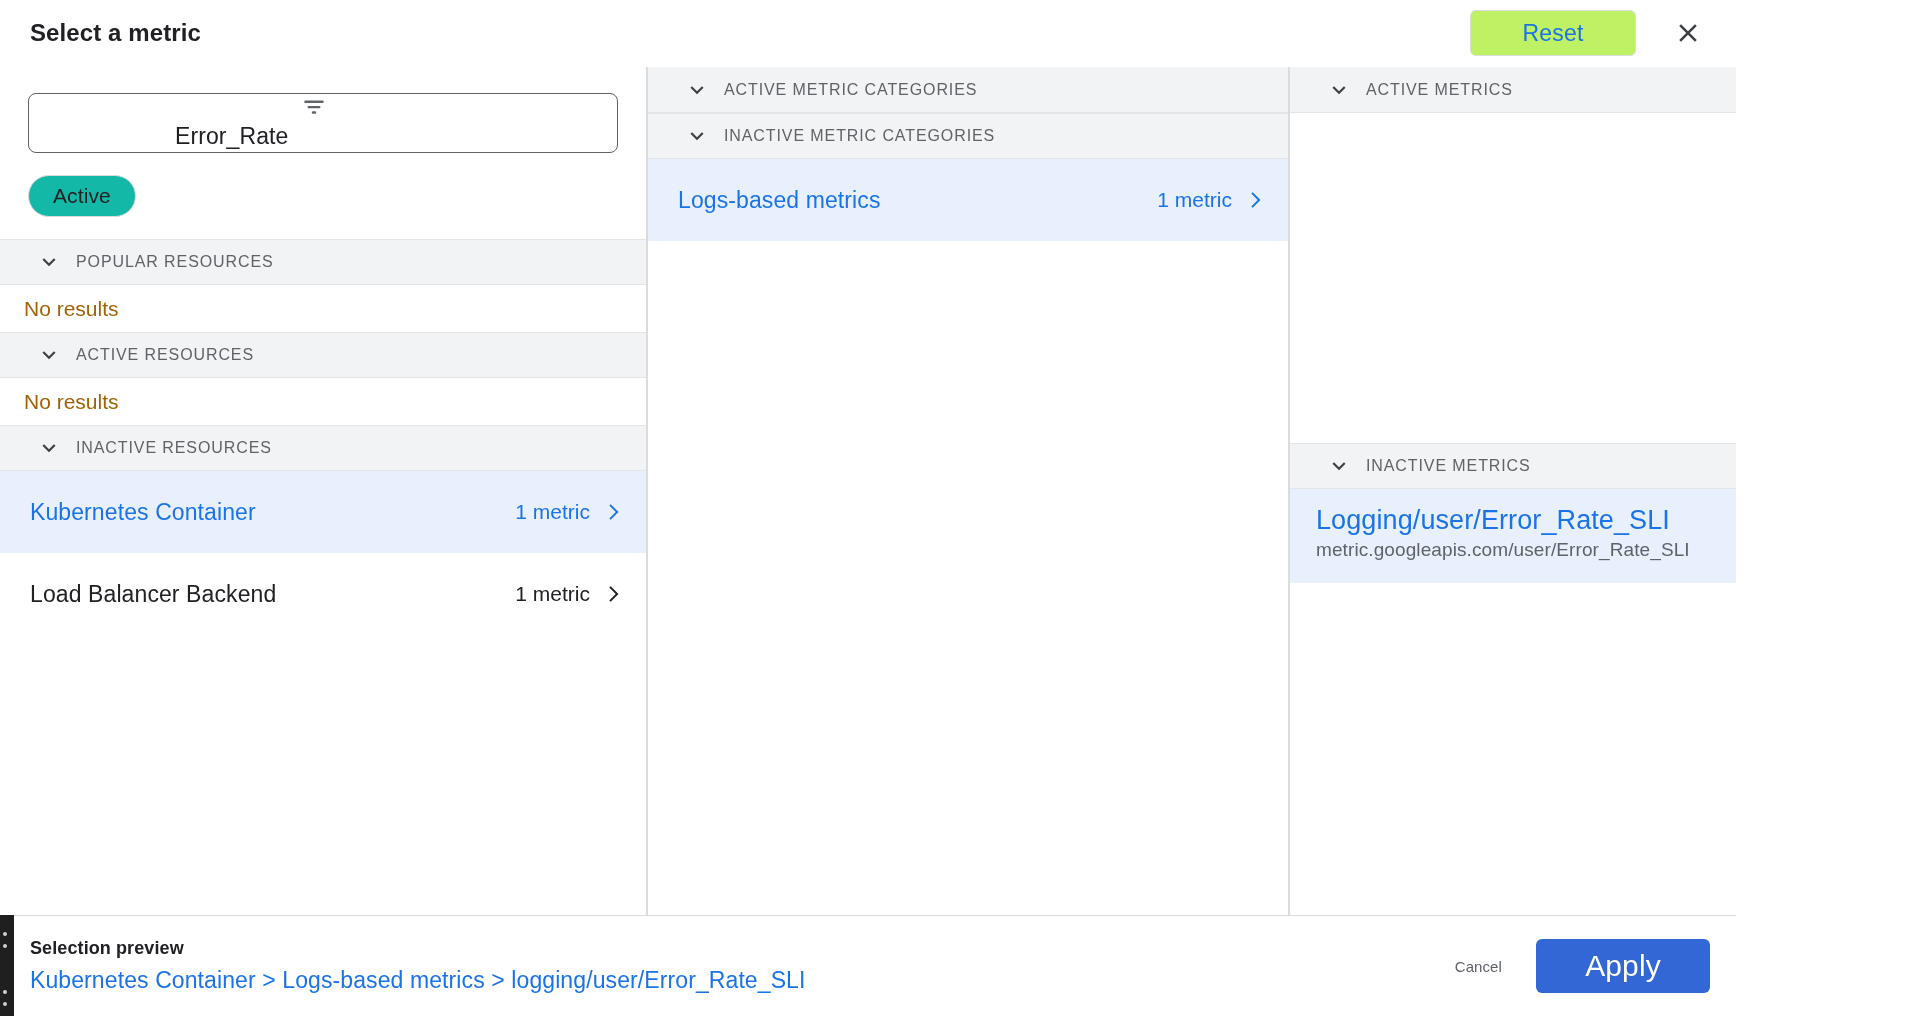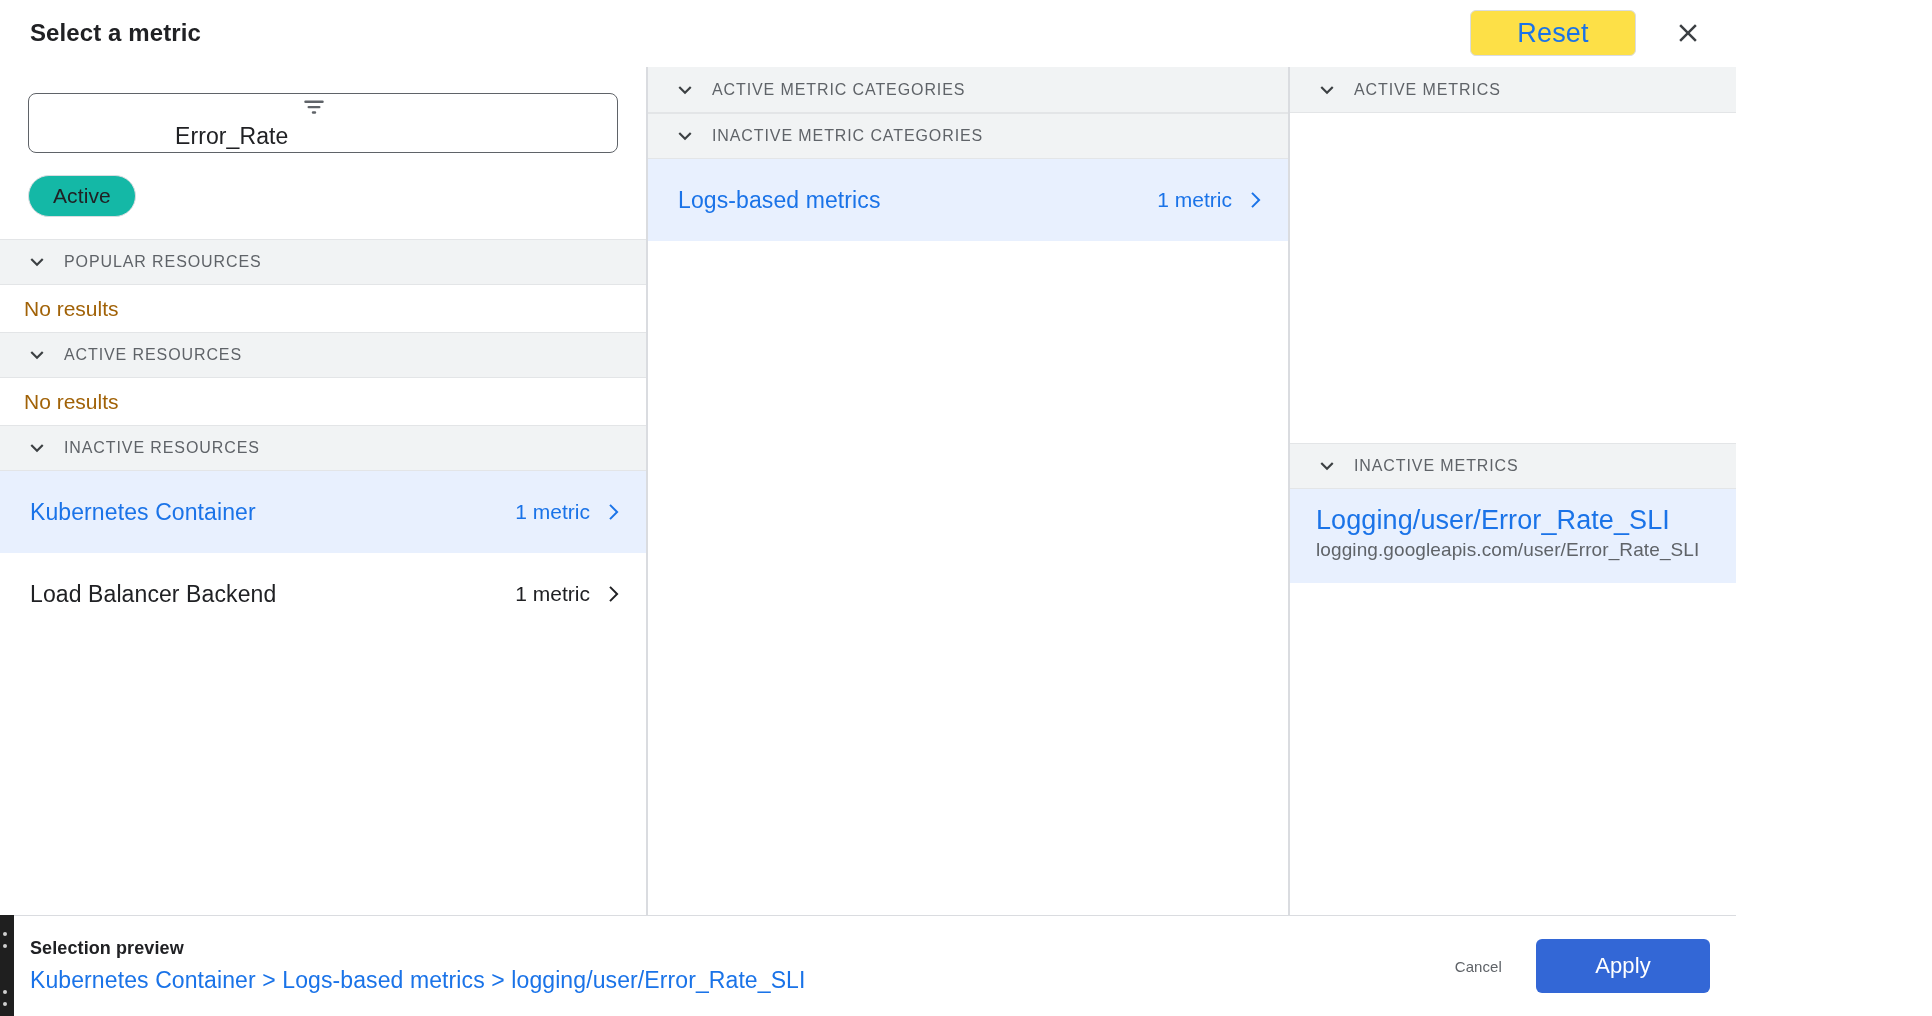--- a/index.html
+++ b/index.html
@@ -32,23 +32,23 @@
     font-weight: bold;
     color: #202124;
     letter-spacing: 0.1px;
   }
   .header-spacer { flex: 1 1 auto; }
   .reset-button {
     min-width: 166px;
     height: 46px;
     border: 1px solid #dadce0;
     border-radius: 6px;
-    background: #fde047;
+    background: #bef264;
     color: #1a73e8;
-    font-size: 27px;
+    font-size: 23px;
     font-family: "Liberation Sans", sans-serif;
     letter-spacing: 0.2px;
     display: flex;
     align-items: center;
     justify-content: center;
     cursor: pointer;
   }
   .close-button {
     width: 48px; height: 48px;
     margin-left: 28px;
@@ -120,21 +120,21 @@
 
   
   .section-header {
     height: 46px;
     flex: 0 0 46px;
     background: #f1f3f4;
     border-top: 1px solid #e3e5e7;
     border-bottom: 1px solid #e3e5e7;
     display: flex;
     align-items: center;
-    padding-left: 24px;
+    padding-left: 36px;
     cursor: pointer;
     user-select: none;
   }
   .section-header .chev { width: 26px; flex: 0 0 26px; margin-right: 14px; display:flex; align-items:center; }
   .section-header .chev svg { display:block; }
   .section-label {
     font-size: 16px;
     color: #5f6368;
     letter-spacing: 0.9px;
     text-transform: uppercase;
@@ -241,21 +241,21 @@
     letter-spacing: 0.1px;
   }
   .apply-button {
     min-width: 174px;
     height: 54px;
     margin-left: 12px;
     background: #3367d6;
     color: #ffffff;
     border: none;
     border-radius: 6px;
-    font-size: 22px;
+    font-size: 30px;
     font-family: "Liberation Sans", sans-serif;
     letter-spacing: 0.1px;
     cursor: pointer;
     display: flex; align-items: center; justify-content: center;
   }
 
   
   .edge-scroll {
     position: absolute;
     left: 0; top: 0;
@@ -434,21 +434,21 @@
         <span class="chev">
           <svg width="26" height="26" viewBox="0 0 24 24" aria-hidden="true">
             <path d="M7.4 8.6 12 13.2l4.6-4.6L18 10l-6 6-6-6z" fill="#3c4043"></path>
           </svg>
         </span>
         <span class="section-label">Inactive metrics</span>
       </div>
 
       <div class="metric-row">
         <div class="metric-title">Logging/user/Error_Rate_SLI</div>
-        <div class="metric-sub">logging.googleapis.com/user/Error_Rate_SLI</div>
+        <div class="metric-sub">metric.googleapis.com/user/Error_Rate_SLI</div>
       </div>
 
       <div class="fill"></div>
     </div>
   </div>
 
   <div class="footer">
     <div class="preview-block">
       <div class="preview-label">Selection preview</div>
       <div class="preview-path">Kubernetes Container &gt; Logs-based metrics &gt; logging/user/Error_Rate_SLI</div>

